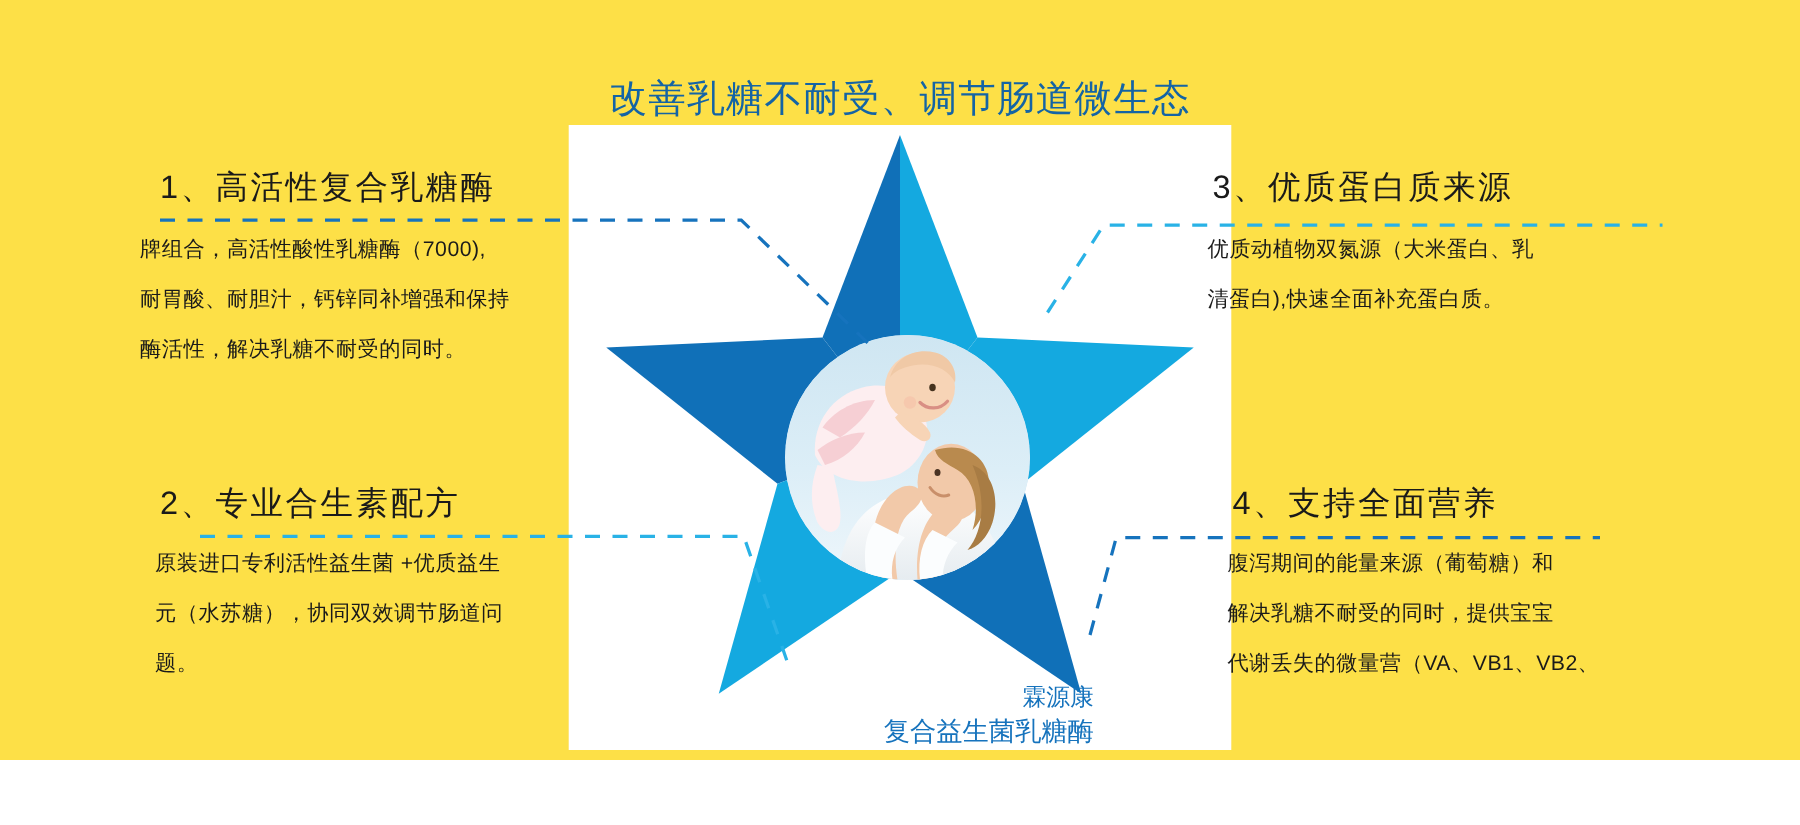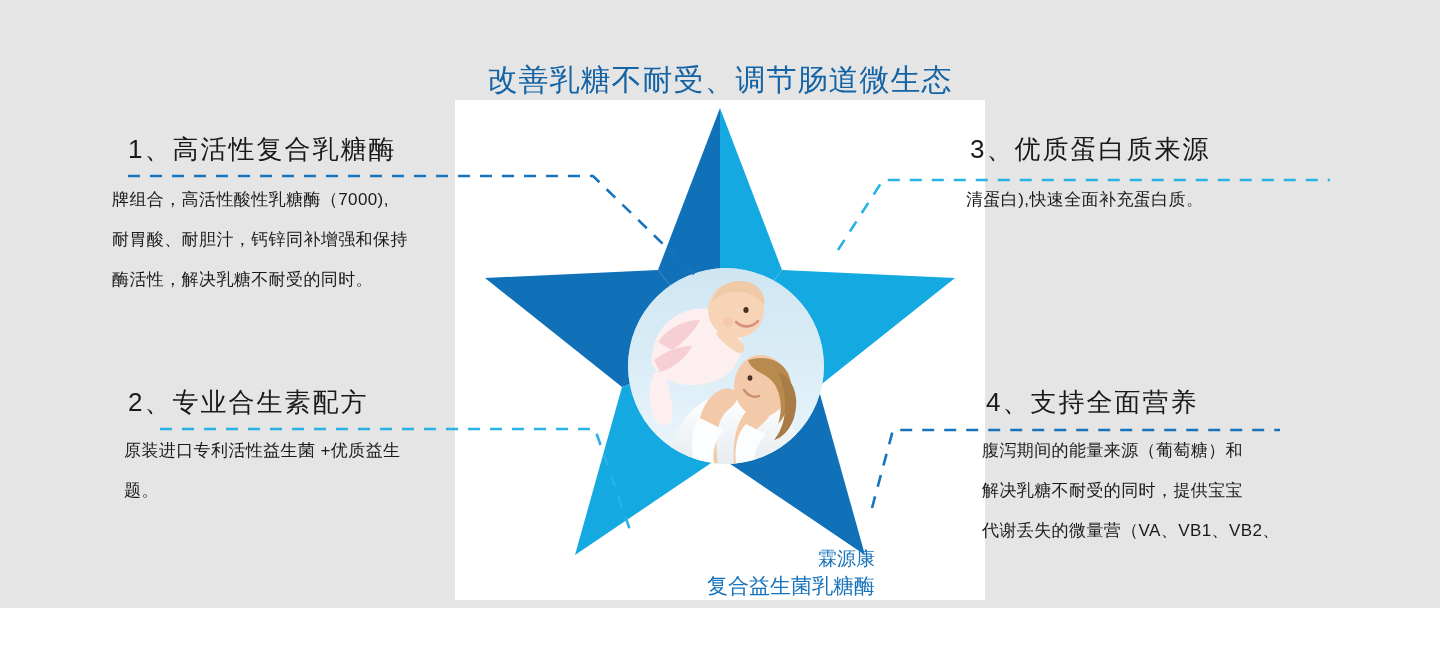--- a/index.html
+++ b/index.html
@@ -3,21 +3,21 @@
 <meta charset="utf-8">
 <title>霖源康 复合益生菌乳糖酶</title>
 <style>
   html,body{margin:0;padding:0;}
   body{
     width:1440px;height:660px;
     background:#ffffff;
     font-family:"Liberation Sans","DejaVu Sans",sans-serif;
     overflow:hidden;
   }
-  #stage{position:relative;width:1440px;height:608px;background:#e5e5e5;}
+  #stage{position:relative;width:1440px;height:608px;background:#fde047;}
 
   
   .main-title{
     position:absolute;left:0;top:60px;width:1440px;
     text-align:center;
     font-size:30px;line-height:40px;
     letter-spacing:1px;
     color:#1464a5;
     font-weight:400;
     white-space:nowrap;
@@ -289,27 +289,29 @@
       <p>牌组合，高活性酸性乳糖酶（7000),</p>
       <p>耐胃酸、耐胆汁，钙锌同补增强和保持</p>
       <p>酶活性，解决乳糖不耐受的同时。</p>
     </div>
   </div>
 
   <div class="block" id="blk2">
     <div class="hd">2、专业合生素配方</div>
     <div class="bd">
       <p>原装进口专利活性益生菌 +优质益生</p>
+      <p>元（水苏糖），协同双效调节肠道问</p>
       <p>题。</p>
     </div>
   </div>
 
   <div class="block" id="blk3">
     <div class="hd">3、优质蛋白质来源</div>
     <div class="bd">
+      <p>优质动植物双氮源（大米蛋白、乳</p>
       <p>清蛋白),快速全面补充蛋白质。</p>
     </div>
   </div>
 
   <div class="block" id="blk4">
     <div class="hd">4、支持全面营养</div>
     <div class="bd">
       <p>腹泻期间的能量来源（葡萄糖）和</p>
       <p>解决乳糖不耐受的同时，提供宝宝</p>
       <p>代谢丢失的微量营（VA、VB1、VB2、</p>

